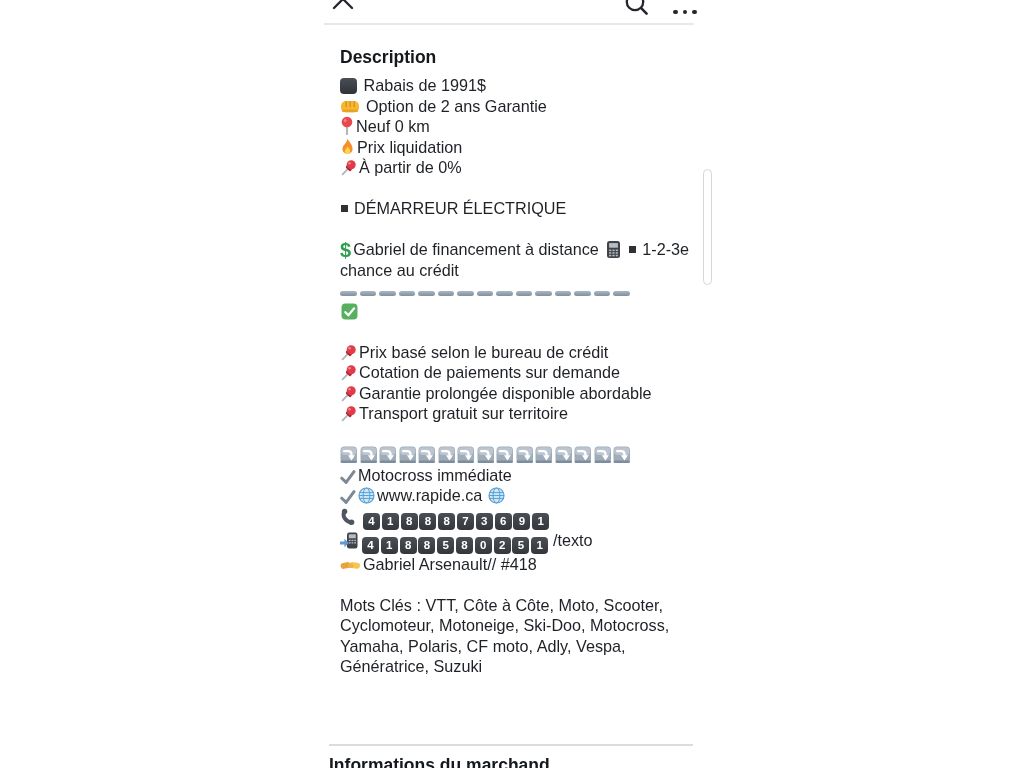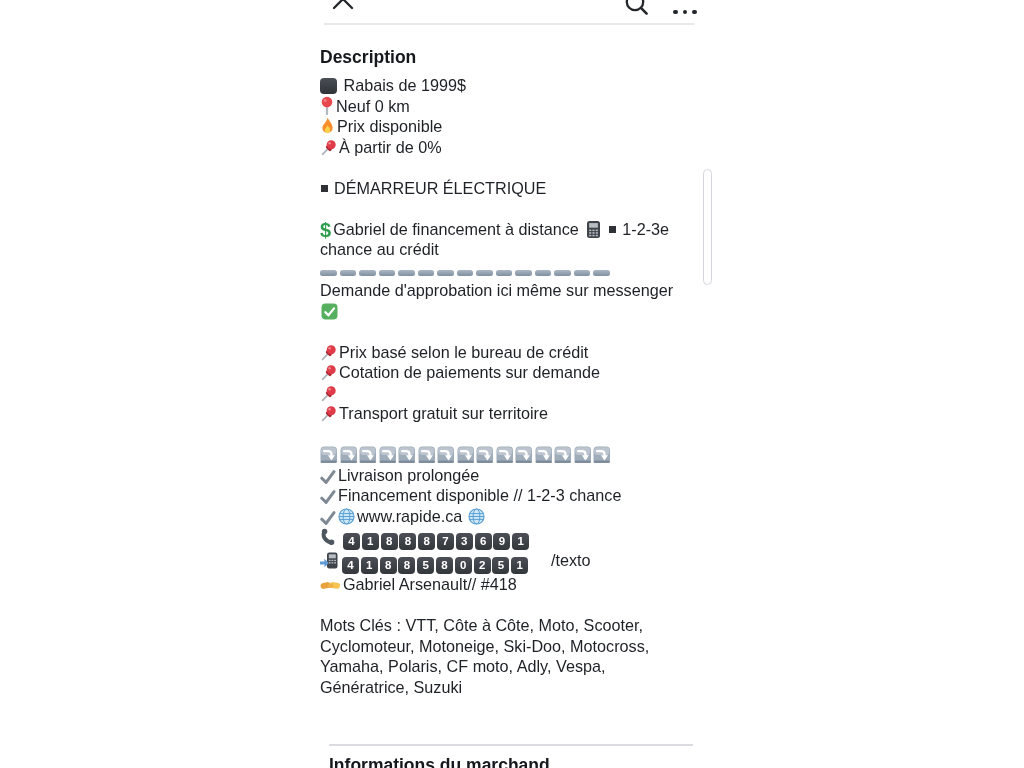--- a/index.html
+++ b/index.html
@@ -9,25 +9,25 @@
     color:#1e2126; -webkit-font-smoothing:antialiased;
   }
   
   .topbar-icon { position:absolute; }
   .top-divider { position:absolute; left:324px; top:23px; width:370px; height:2px; background:#e6e8ea; }
   .more-dot { display:inline-block; width:4.5px; height:4.5px; border-radius:50%; background:#23262a; margin-right:5px; }
   
   .scroll-outline { position:absolute; left:703px; top:169px; width:7px; height:114px;
     border:1.5px solid #d3d6da; border-radius:5px; background:transparent; }
   
-  .content { position:absolute; left:320px; top:46px; width:366px; }
+  .content { position:absolute; left:340px; top:46px; width:366px; }
   .heading { font-size:17.5px; font-weight:bold; line-height:22px; margin:0 0 7px 0; color:#15181c; }
   .line { margin:0; font-size:16.2px; line-height:20.5px; white-space:normal; }
   .gap { height:20.5px; }
-  .suffix { margin-left:21px; }
+  .suffix { margin-left:3px; }
   
   .em { display:inline-block; vertical-align:-3px; }
   .ic-blacksq { width:16.5px; height:16.5px; border-radius:4px;
     background:linear-gradient(#4a4f55,#2f3338); margin-right:7px; }
   .ic-smallsq { display:inline-block; width:7px; height:7px; background:#2e3236;
     vertical-align:2px; margin:0 6px 0 1px; }
   .ic-dollar { color:#2f9e4f; font-weight:bold; font-size:20px; margin-right:2px;
     display:inline-block; vertical-align:-2px; line-height:16px; }
   .ic-dash { display:inline-block; width:16.5px; height:5.5px; border-radius:2.5px;
     background:linear-gradient(#abb7c3,#8090a0); margin-right:3px; vertical-align:0px; }
@@ -59,34 +59,41 @@
   <div class="top-divider"></div>
 </div>
 
 <div class="scroll-outline"></div>
 
 <div class="content">
 
   <p class="heading">Description</p>
 
   <p class="line">
-    <span class="em ic-blacksq"></span><span>Rabais de 1999$</span>
+    <span class="em ic-blacksq"></span><span>Rabais de 1991$</span>
+  </p>
+  <p class="line">
+    <svg class="em mr6" width="20" height="17" viewBox="0 0 20 17">
+      <rect x="1" y="3" width="18" height="11.5" rx="5" fill="#f8b731"></rect>
+      <path d="M6.2 3.6 v5 M10.2 3.6 v5 M14.2 3.6 v5" stroke="#d3901f" stroke-width="1.3" stroke-linecap="round"></path>
+      <rect x="2" y="11.5" width="16" height="2.4" rx="1.2" fill="#eaa224"></rect>
+    </svg><span>Option de 2 ans Garantie</span>
   </p>
   <p class="line">
     <svg class="em mr2" width="14" height="19" viewBox="0 0 14 19">
       <path d="M7 10.5 L7 18" stroke="#b2b9c0" stroke-width="2.2" stroke-linecap="round"></path>
       <circle cx="7" cy="6" r="5.3" fill="#e8474d"></circle>
       <circle cx="5.2" cy="4.4" r="1.5" fill="#f08387"></circle>
     </svg><span>Neuf 0 km</span>
   </p>
   <p class="line">
     <svg class="em mr2" width="15" height="18" viewBox="0 0 15 18">
       <path d="M7.5 0.8 C 9.5 4.5 12.6 6.8 12.6 11 A 5.1 5.1 0 0 1 2.4 11 C 2.4 7.3 6.8 5.6 7.5 0.8 Z" fill="#f68f2b"></path>
       <path d="M7.5 8.6 C 8.9 10.6 10.2 11.2 10.2 13.2 A 2.7 2.7 0 0 1 4.8 13.2 C 4.8 11.5 6.8 10.6 7.5 8.6 Z" fill="#fcd34d"></path>
-    </svg><span>Prix disponible</span>
+    </svg><span>Prix liquidation</span>
   </p>
   <p class="line">
     <svg class="em mr2" width="17" height="17" viewBox="0 0 17 17">
       <path d="M8.6 9.2 L2.6 15.4" stroke="#aeb5bc" stroke-width="1.8" stroke-linecap="round"></path>
       <path d="M7.6 8 l2.4 2.4" stroke="#a8242f" stroke-width="3.4" stroke-linecap="round"></path>
       <circle cx="11.2" cy="5.8" r="4.5" fill="#df3b48"></circle>
       <circle cx="9.6" cy="4.3" r="1.3" fill="#ef8b93"></circle>
     </svg><span>À partir de 0%</span>
   </p>
 
@@ -113,21 +120,21 @@
         <rect x="2.1" y="13.8" width="2.2" height="1.5"></rect>
           <rect x="5.4" y="13.8" width="2.2" height="1.5"></rect>
           <rect x="8.7" y="13.8" width="2.2" height="1.5"></rect>
       </g>
     </svg><span class="ic-smallsq"></span><span>1-2-3e chance au crédit</span>
   </p>
 
   <p class="line"><span class="ic-dash"></span><span class="ic-dash"></span><span class="ic-dash"></span><span class="ic-dash"></span><span class="ic-dash"></span><span class="ic-dash"></span><span class="ic-dash"></span><span class="ic-dash"></span><span class="ic-dash"></span><span class="ic-dash"></span><span class="ic-dash"></span><span class="ic-dash"></span><span class="ic-dash"></span><span class="ic-dash"></span><span class="ic-dash"></span></p>
 
   <p class="line">
-    <span>Demande d'approbation ici même sur messenger</span><svg class="em" width="17" height="17" viewBox="0 0 17 17" style="margin-left:1px;">
+    <svg class="em" width="17" height="17" viewBox="0 0 17 17" style="margin-left:1px;">
       <rect x="0.5" y="0.5" width="16" height="16" rx="4" fill="#56b05f"></rect>
       <path d="M4.4 9.2 l3.0 3.1 L13 5.4" fill="none" stroke="#ffffff" stroke-width="2.3" stroke-linecap="round" stroke-linejoin="round"></path>
     </svg>
   </p>
 
   <div class="gap"></div>
 
   <p class="line">
     <svg class="em mr2" width="17" height="17" viewBox="0 0 17 17">
       <path d="M8.6 9.2 L2.6 15.4" stroke="#aeb5bc" stroke-width="1.8" stroke-linecap="round"></path>
@@ -143,21 +150,21 @@
       <circle cx="11.2" cy="5.8" r="4.5" fill="#df3b48"></circle>
         <circle cx="9.6" cy="4.3" r="1.3" fill="#ef8b93"></circle>
     </svg><span>Cotation de paiements sur demande</span>
   </p>
   <p class="line">
     <svg class="em mr2" width="17" height="17" viewBox="0 0 17 17">
       <path d="M8.6 9.2 L2.6 15.4" stroke="#aeb5bc" stroke-width="1.8" stroke-linecap="round"></path>
       <path d="M7.6 8 l2.4 2.4" stroke="#a8242f" stroke-width="3.4" stroke-linecap="round"></path>
       <circle cx="11.2" cy="5.8" r="4.5" fill="#df3b48"></circle>
         <circle cx="9.6" cy="4.3" r="1.3" fill="#ef8b93"></circle>
-    </svg>
+    </svg><span>Garantie prolongée disponible abordable</span>
   </p>
   <p class="line">
     <svg class="em mr2" width="17" height="17" viewBox="0 0 17 17">
       <path d="M8.6 9.2 L2.6 15.4" stroke="#aeb5bc" stroke-width="1.8" stroke-linecap="round"></path>
       <path d="M7.6 8 l2.4 2.4" stroke="#a8242f" stroke-width="3.4" stroke-linecap="round"></path>
       <circle cx="11.2" cy="5.8" r="4.5" fill="#df3b48"></circle>
         <circle cx="9.6" cy="4.3" r="1.3" fill="#ef8b93"></circle>
     </svg><span>Transport gratuit sur territoire</span>
   </p>
 
@@ -251,26 +258,21 @@
     <rect x="0.5" y="0.5" width="17" height="17" rx="4" fill="#9fadba"></rect>
     <rect x="1.2" y="1.2" width="15.6" height="8" rx="3.2" fill="#bcc5cf"></rect>
     <rect x="0.5" y="15" width="17" height="2.5" rx="1.25" fill="#7e8c9b"></rect>
     <path d="M4.2 5.2 h4.2 q3.4 0 3.4 3.4 v1.2" fill="none" stroke="#ffffff" stroke-width="2.4" stroke-linecap="round"></path>
     <polygon points="8.2,9.6 15.4,9.6 11.8,14.8" fill="#ffffff"></polygon>
   </svg></p>
 
   <p class="line">
     <svg class="em mr2" width="16" height="14" viewBox="0 0 16 14">
       <path d="M1.8 8.2 L6.1 12.4 L14 1.6" fill="none" stroke="#7e8994" stroke-width="3" stroke-linecap="round" stroke-linejoin="round"></path>
-    </svg><span>Livraison prolongée</span>
-  </p>
-  <p class="line">
-    <svg class="em mr2" width="16" height="14" viewBox="0 0 16 14">
-      <path d="M1.8 8.2 L6.1 12.4 L14 1.6" fill="none" stroke="#7e8994" stroke-width="3" stroke-linecap="round" stroke-linejoin="round"></path>
-    </svg><span>Financement disponible // 1-2-3 chance</span>
+    </svg><span>Motocross immédiate</span>
   </p>
 
   <p class="line">
     <svg class="em mr2" width="16" height="14" viewBox="0 0 16 14">
       <path d="M1.8 8.2 L6.1 12.4 L14 1.6" fill="none" stroke="#7e8994" stroke-width="3" stroke-linecap="round" stroke-linejoin="round"></path>
     </svg><svg class="em mr2" width="17" height="17" viewBox="0 0 17 17">
       <circle cx="8.5" cy="8.5" r="7.5" fill="#cde9f7" stroke="#5b9fd4" stroke-width="1.2"></circle>
       <ellipse cx="8.5" cy="8.5" rx="3.4" ry="7.5" fill="none" stroke="#5b9fd4" stroke-width="1"></ellipse>
       <path d="M1.5 5.6 h14 M1 8.5 h15 M1.5 11.4 h14" stroke="#5b9fd4" stroke-width="1" fill="none"></path>
     </svg><span>www.rapide.ca</span><svg class="em ml6" width="17" height="17" viewBox="0 0 17 17">

